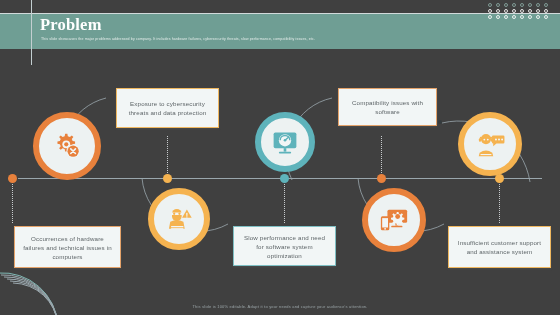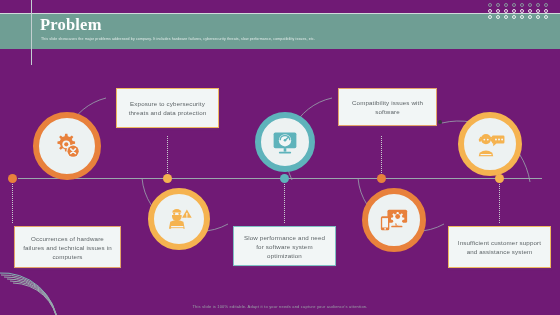--- a/index.html
+++ b/index.html
@@ -2,21 +2,21 @@
 <html><head>
 <meta charset="utf-8">
 <style>
   html,body{margin:0;padding:0;}
   body{
     width:560px;height:315px;overflow:hidden;
     background:#e9eff0;
     font-family:"Liberation Sans", sans-serif;
     position:relative;
   }
-  .slide{position:absolute;inset:0;background:#701a75;overflow:hidden;}
+  .slide{position:absolute;inset:0;background:#404040;overflow:hidden;}
 
   
   .header-band{
     position:absolute;left:0;top:14px;width:560px;height:35px;
     background:#6f9e94;
   }
   .header-left-rule{
     position:absolute;left:31px;top:0;width:1px;height:65px;
     background:#c3cfd1;
   }

